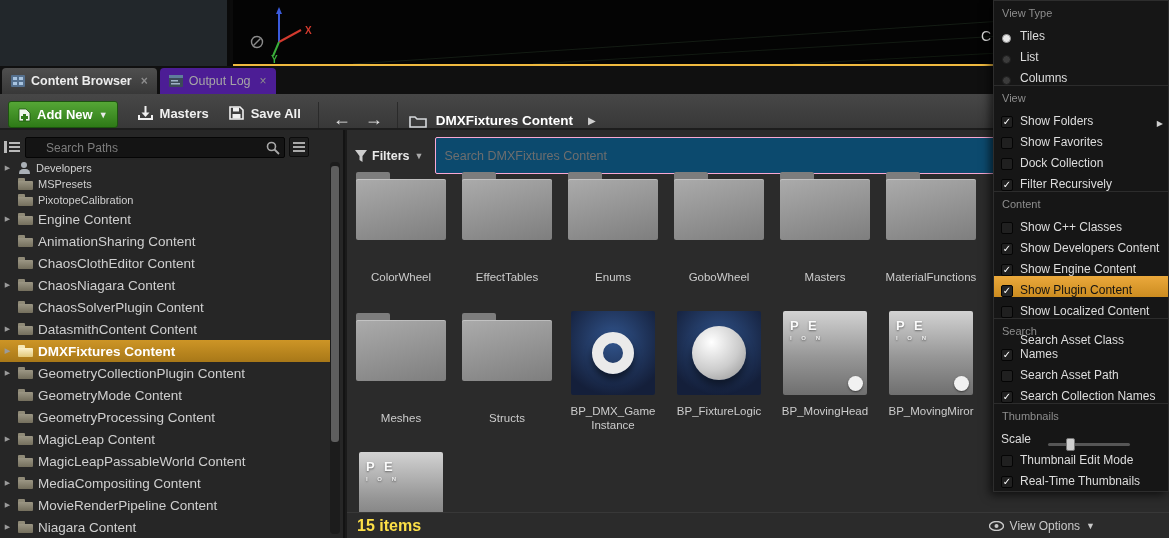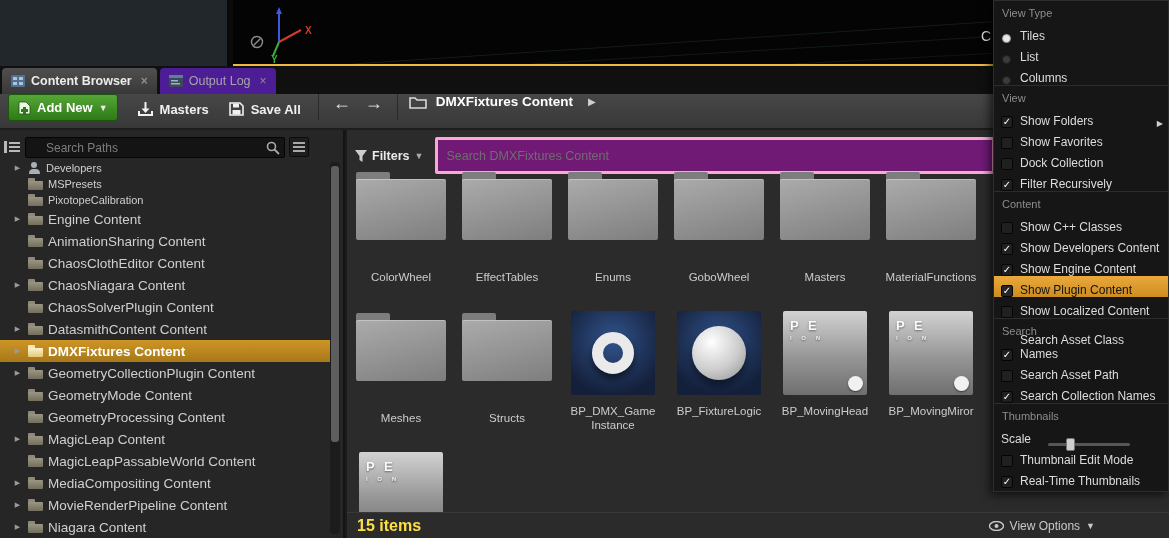--- a/index.html
+++ b/index.html
@@ -16,62 +16,62 @@
   .vp-corner-label { position:absolute; top:28px; left:748px; color:#d8d8d8; font-size:14px; }
 
   
   .tab-bar { position:absolute; top:66px; left:0; width:1169px; height:28px; background:#101010; display:flex; align-items:flex-end; padding-left:2px; }
   .tab { height:26px; display:flex; align-items:center; gap:6px; padding:8px 9px; margin-right:3px; border-radius:4px 4px 0 0; font-size:12.5px; }
   .tab.active { background:linear-gradient(#4f4f4f,#383838); color:#ececec; font-weight:bold; }
   .tab.inactive { background:#4c1d95; color:#a6a6a6; }
   .tab .close { color:#8d8d8d; font-size:12px; margin-left:3px; cursor:default; }
 
   
-  .toolbar { position:absolute; top:94px; left:0; width:1169px; height:36px; background:linear-gradient(#474747,#383838); border-bottom:2px solid #1d1d1d; display:flex; align-items:flex-start; }
+  .toolbar { position:absolute; top:94px; left:0; width:1169px; height:36px; background:linear-gradient(#474747,#383838); border-bottom:2px solid #1d1d1d; display:flex; align-items:flex-end; }
   .btn-add-new { margin-left:8px; height:27px; background:linear-gradient(#55a636,#2e7a17); border:1px solid #1d5410; border-radius:3px; color:#fff; font-weight:bold; font-size:13px; display:flex; align-items:center; gap:6px; padding:0 9px; }
   .caret { font-size:9px; color:#eaeaea; }
   .tool-btn { display:flex; align-items:center; gap:7px; color:#f0f0f0; font-weight:bold; font-size:13px; padding:0 10px; height:30px; }
   .vsep { width:1px; height:26px; background:#2a2a2a; margin:0 7px; }
   .nav-arrow { font-size:18px; color:#e2e2e2; padding:0 7px; font-weight:bold; line-height:1; }
   .breadcrumb-wrap { display:flex; align-items:center; gap:9px; margin-left:4px; }
   .breadcrumb-label { color:#fff; font-weight:bold; font-size:13.5px; }
   .crumb-caret { color:#cfcfcf; font-size:10px; margin-left:6px; }
 
   
   .sources { position:absolute; top:130px; left:0; width:345px; height:408px; background:#262626; border-right:2px solid #131313; overflow:hidden; }
   .sources-header { position:absolute; top:6px; left:0; width:100%; height:22px; display:flex; align-items:center; }
   .sources-toggle { margin-left:4px; }
   .search-box { position:relative; margin-left:5px; width:260px; height:21px; background:#141414; border:1px solid #050505; border-radius:2px;padding-left:14px; }
   .search-box input { width:100%; height:100%; background:transparent; border:none; color:#cfcfcf; font-size:12px; padding:0 24px 0 6px; outline:none; font-family:inherit; }
   .search-box input::placeholder { color:#7c7c7c; }
   .mag { position:absolute; right:4px; top:3px; }
   .list-btn { margin-left:4px; width:20px; height:20px; background:#1e1e1e; border:1px solid #0c0c0c; border-radius:2px; display:flex; align-items:center; justify-content:center; }
 
   .tree { position:absolute; top:30px; left:0; width:330px; }
-  .tree-row { display:flex; align-items:center; height:22px; font-size:13.5px; color:#cfcfcf; padding-left:12px; gap:5px; white-space:nowrap; overflow:hidden; }
+  .tree-row { display:flex; align-items:center; height:22px; font-size:13.5px; color:#cfcfcf; padding-left:2px; gap:5px; white-space:nowrap; overflow:hidden; }
   .tree-row.small { height:16px; font-size:11px; }
   .tree-row.selected { background:linear-gradient(#cd9526,#a87818); color:#fff; font-weight:bold; }
   .arrow { width:11px; flex:0 0 11px; font-size:7px; color:#9b9b9b; text-align:center; }
   .arrow.none { visibility:hidden; }
   .fi { position:relative; width:15px; height:12px; flex:0 0 15px; }
   .fi::before { content:""; position:absolute; top:0; left:0; width:7px; height:4px; background:#8f8a77; border-radius:1px 1px 0 0; }
   .fi::after { content:""; position:absolute; top:3px; left:0; width:15px; height:9px; background:linear-gradient(#9b9684,#746f5d); border-radius:1px; }
   .selected .fi::before { background:#f6e7b4; }
   .selected .fi::after { background:linear-gradient(#fdf2cc,#e2c univ878); background:linear-gradient(#fdf2cc,#e2c878); }
   .pi { position:relative; width:13px; height:12px; flex:0 0 13px; }
   .pi::before { content:""; position:absolute; top:0; left:3px; width:6px; height:6px; border-radius:50%; background:#aab0b6; }
   .pi::after { content:""; position:absolute; bottom:0; left:1px; width:11px; height:5px; border-radius:5px 5px 1px 1px; background:#aab0b6; }
   .v-scroll { position:absolute; top:32px; right:3px; width:10px; height:372px; background:#1c1c1c; border-radius:4px; }
   .v-scroll .thumb-bar { position:absolute; top:4px; left:1px; width:8px; height:276px; background:#5e5e5e; border-radius:3px; }
 
   
   .content { position:absolute; top:130px; left:347px; width:822px; height:408px; background:#2b2b2b; overflow:hidden; }
   .filter-row { position:absolute; top:7px; left:8px; display:flex; align-items:center; }
   .filters-btn { display:flex; align-items:center; gap:5px; color:#e9e9e9; font-weight:bold; font-size:12.5px; margin-right:12px; }
-  .content-search { position:relative; width:560px; height:37px; background:#701a75; border:3px solid #f9a8d4; border-radius:2px; }
+  .content-search { position:relative; width:560px; height:37px; background:#0c4a6e; border:1px solid #f9a8d4; border-radius:2px; }
   .content-search input { width:100%; height:100%; background:transparent; border:none; color:#cfcfcf; font-size:12.5px; padding:0 8px; outline:none; font-family:inherit; }
   .content-search input::placeholder { color:#6e6e6e; }
 
   .grid { position:absolute; top:38px; left:8px; width:660px; display:flex; flex-wrap:wrap; }
   .cell { position:relative; width:92px; height:141px; margin-right:14px; }
   .folder-art { position:absolute; top:4px; left:1px; width:90px; height:68px; }
   .folder-art::before { content:""; position:absolute; top:0; left:0; width:34px; height:9px; background:#7d7d7d; border-radius:2px 2px 0 0; }
   .folder-art::after { content:""; position:absolute; top:7px; left:0; width:90px; height:61px; background:linear-gradient(165deg,#ababab,#7e7e7e); border-radius:2px; box-shadow:inset 0 1px 0 rgba(255,255,255,.3); }
   .thumb { position:absolute; top:2px; left:4px; width:84px; height:84px; border-radius:2px; overflow:hidden; }
   .thumb.blue { background:radial-gradient(circle at 50% 35%, #31548c, #141f3a 80%); }

